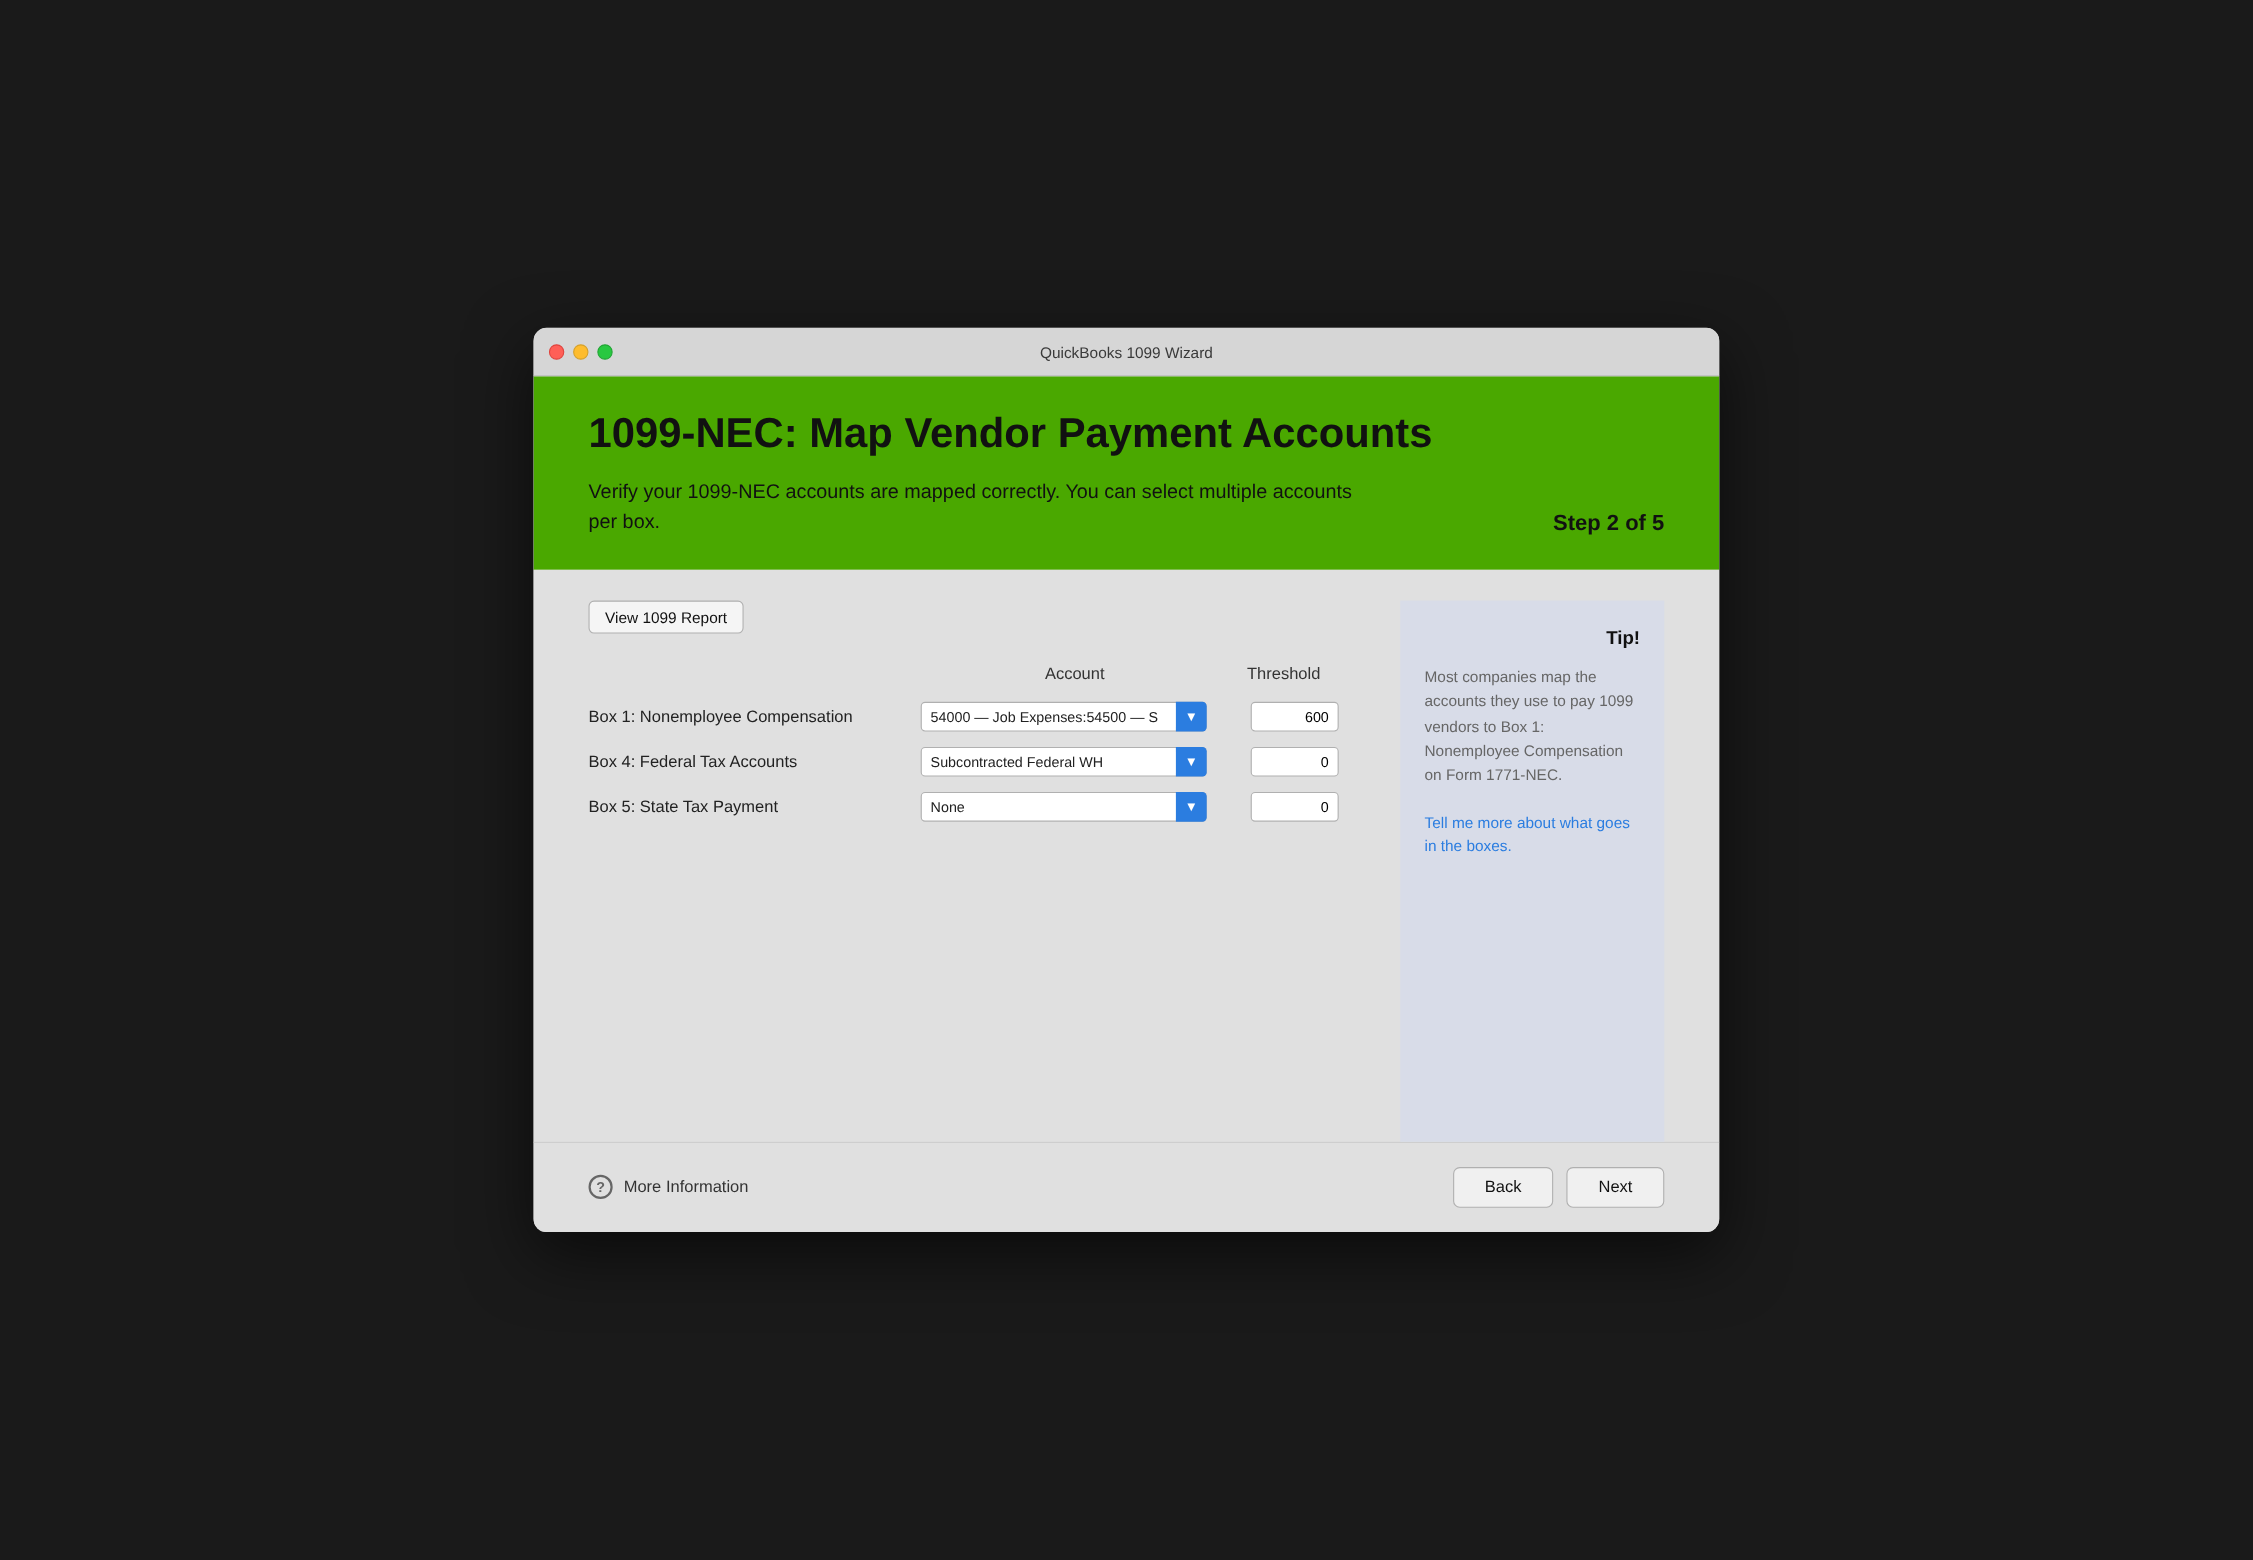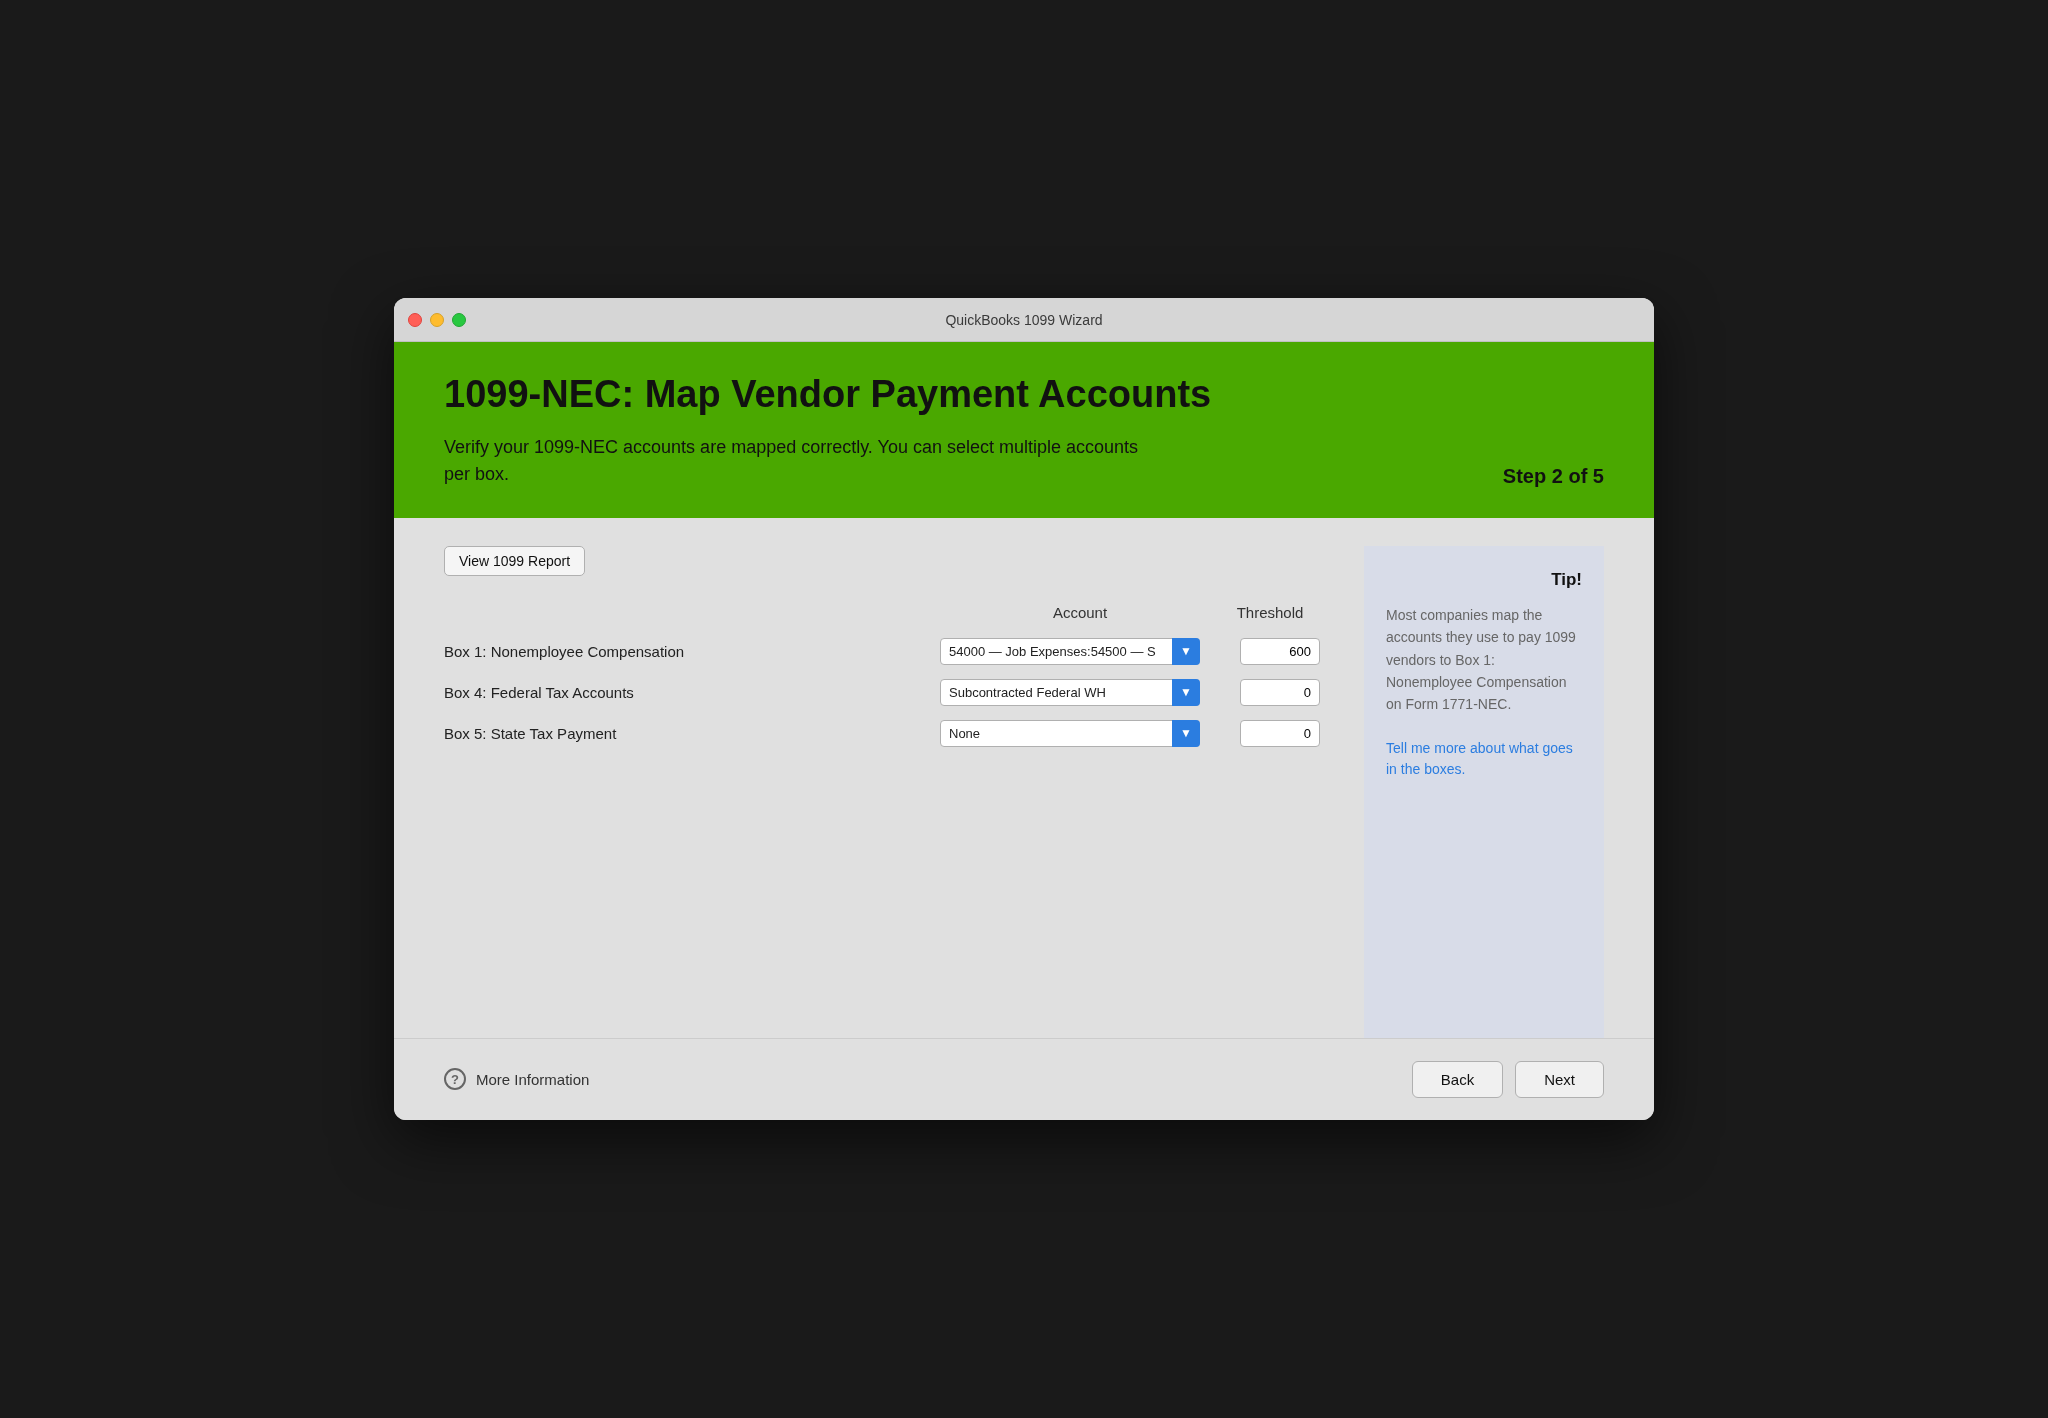--- a/index.html
+++ b/index.html
@@ -7,21 +7,21 @@
     body {
       background: #1a1a1a;
       display: flex;
       align-items: center;
       justify-content: center;
       min-height: 100vh;
       font-family: -apple-system, BlinkMacSystemFont, "Helvetica Neue", Arial, sans-serif;
     }
 
     .window {
-      width: 1260px;
+      width: 1078px;
       background: #e8e8e8;
       border-radius: 12px;
       overflow: hidden;
       box-shadow: 0 20px 60px rgba(0,0,0,0.6);
     }
 
     
     .titlebar {
       background: #d6d6d6;
       height: 44px;
@@ -91,21 +91,21 @@
       display: flex;
       justify-content: space-between;
       align-items: flex-end;
     }
 
     
     .content-area {
       background: #e0e0e0;
       padding: 28px 50px 0 50px;
       display: flex;
-      gap: 4px;
+      gap: 16px;
       min-height: 520px;
     }
 
     .main-panel {
       flex: 1;
       padding-right: 40px;
     }
 
     .view-report-btn {
       background: #f5f5f5;

